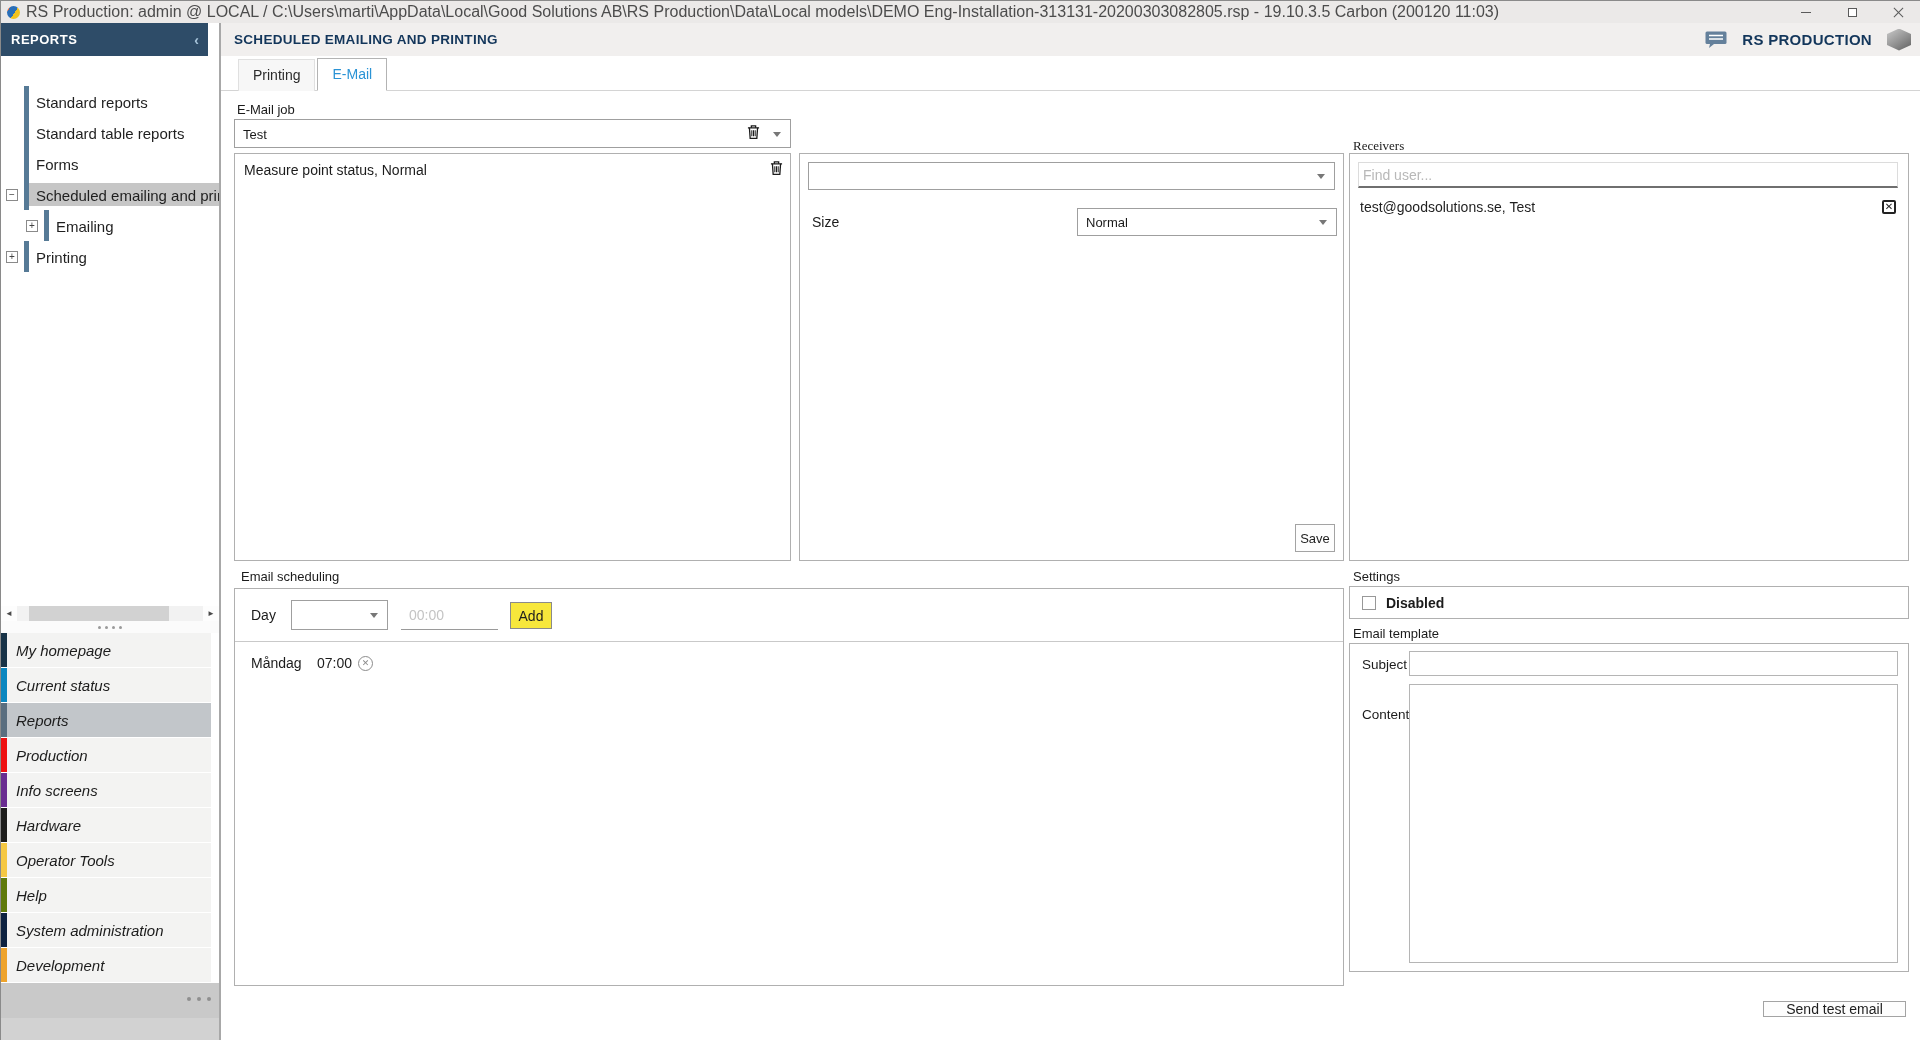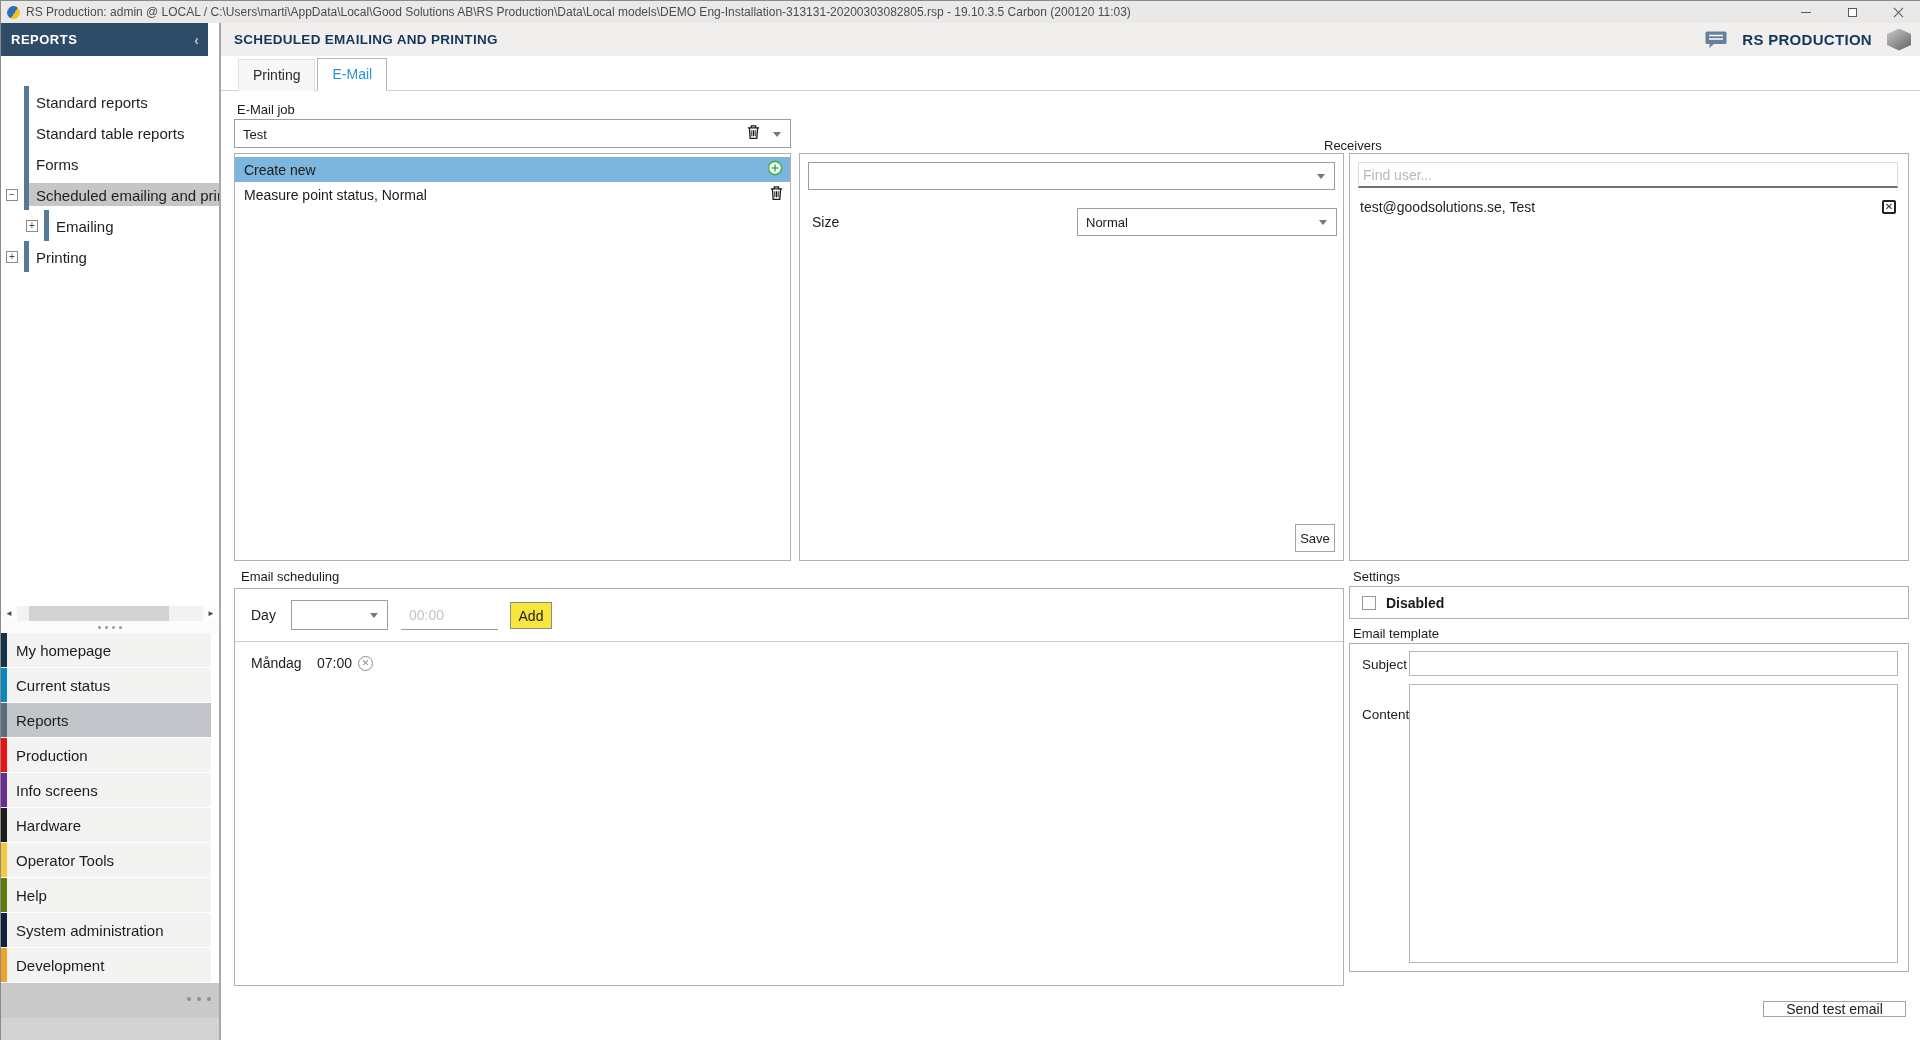--- a/index.html
+++ b/index.html
@@ -4,21 +4,21 @@
 <style>
   * { box-sizing: border-box; margin: 0; padding: 0; }
   html,body { width:1920px; height:1040px; }
   body { font-family:"Liberation Sans","DejaVu Sans",sans-serif; background:#fff; overflow:hidden; }
   .app { position:relative; width:1920px; height:1040px; background:#fff; border:1px solid #8a8a8a; }
 
   
   .titlebar { position:absolute; left:0; top:0; width:1920px; height:22px; background:#ebe9e8; display:flex; align-items:center; }
   .app-icon { width:13px; height:13px; margin:0 6px 0 6px; border-radius:50%; flex:0 0 auto;
     background:linear-gradient(125deg,#e8683a 18%,#2a6fb8 18% 55%,#f3c21d 55%); }
-  .title-text { font-size:12px; color:#4c4c4c; white-space:nowrap; overflow:hidden; flex:1 1 auto; }
+  .title-text { font-size:16px; color:#4c4c4c; white-space:nowrap; overflow:hidden; flex:1 1 auto; }
   .win-controls { display:flex; height:22px; flex:0 0 auto; }
   .wc { width:46px; height:22px; display:flex; align-items:center; justify-content:center; }
   .min-glyph { width:10px; height:1px; background:#5a5a5a; }
   .max-glyph { width:9px; height:9px; border:1px solid #5a5a5a; background:#fff; }
   .close-glyph { position:relative; width:11px; height:11px; }
   .close-glyph::before,.close-glyph::after { content:""; position:absolute; left:-1px; top:5px; width:13px; height:1px; background:#5a5a5a; }
   .close-glyph::before { transform:rotate(45deg); } .close-glyph::after { transform:rotate(-45deg); }
 
   
   .sidebar { position:absolute; left:0; top:22px; width:220px; height:1018px; background:#ffffff; border-right:2px solid #a8a8a8; }
@@ -36,21 +36,21 @@
 
   .hscroll { position:absolute; left:0; top:583px; width:218px; height:15px; background:#f2f2f2; }
   .hs-arrow { position:absolute; top:0; width:16px; height:15px; background:#fdfdfd; color:#4a4a4a; font-size:8px; line-height:15px; text-align:center; }
   .hs-left { left:0; } .hs-right { right:0; }
   .hs-thumb { position:absolute; left:28px; top:0; width:140px; height:15px; background:#d2d2d2; }
 
   .splitter { position:absolute; left:0; top:598px; width:218px; height:12px; background:#fbfbfb; display:flex; align-items:center; justify-content:center; gap:4px; }
   .splitter i { width:3px; height:3px; background:#9a9a9a; border-radius:50%; }
 
   .nav { position:absolute; left:0; top:610px; width:218px; }
-  .nav-row { position:relative; width:210px; height:34px; margin-bottom:1px; background:#f3f3f2; }
+  .nav-row { position:relative; width:210px; height:34px; margin-bottom:1px; background:#f3f3f2;font-style:italic; }
   .nav-row.selected { background:#c2c6ca; }
   .nav-bar { position:absolute; left:0; top:0; bottom:0; width:6px; background:#888; }
   .nav-label { position:absolute; left:15px; top:50%; transform:translateY(-50%); font-size:15px; color:#1c1c1c; white-space:nowrap; }
 
   .sidebar-gray { position:absolute; left:0; top:960px; width:218px; height:35px; background:#c9c9c9; }
   .gray-dots { position:absolute; right:8px; top:14px; display:flex; gap:6px; }
   .gray-dots i { width:4px; height:4px; border-radius:50%; background:#8f8f8f; }
   .sidebar-strip { position:absolute; left:0; top:995px; width:218px; height:23px; background:#d2d2d2; }
   .flag { position:absolute; left:3px; top:3px; width:15px; height:17px; }
   .flag .f-top { width:15px; height:9px; background:#303d8d; }
@@ -268,29 +268,20 @@
           <path d="M1 3.5h12" stroke="#1a1a1a" stroke-width="1.4"></path>
           <path d="M4.7 3.5V1.4h4.6v2.1" stroke="#1a1a1a" stroke-width="1.4"></path>
           <path d="M2.6 3.5l.8 11.3h7.2l.8-11.3" stroke="#1a1a1a" stroke-width="1.4"></path>
           <path d="M5.2 6.2v6.3 M7 6.2v6.3 M8.8 6.2v6.3" stroke="#1a1a1a" stroke-width="1.1"></path>
         </svg>
       </span>
       <span class="caret"></span>
     </div>
 
     <div class="panel" style="left:13px; top:130px; width:557px; height:408px; padding-top:3px;">
-      <div class="list-row selected">
-        <span class="row-label">Create new</span>
-        <span class="row-icon">
-          <svg viewBox="0 0 16 16" width="16" height="16" fill="none">
-            <circle cx="8" cy="8" r="6.6" stroke="#3cb64d" stroke-width="1.6" fill="#ffffff"></circle>
-            <path d="M8 4.6v6.8 M4.6 8h6.8" stroke="#3cb64d" stroke-width="1.6"></path>
-          </svg>
-        </span>
-      </div>
       <div class="list-row">
         <span class="row-label">Measure point status, Normal</span>
         <span class="row-icon">
           <svg viewBox="0 0 14 16" width="13" height="15" fill="none">
             <path d="M1 3.5h12" stroke="#1a1a1a" stroke-width="1.4"></path>
             <path d="M4.7 3.5V1.4h4.6v2.1" stroke="#1a1a1a" stroke-width="1.4"></path>
             <path d="M2.6 3.5l.8 11.3h7.2l.8-11.3" stroke="#1a1a1a" stroke-width="1.4"></path>
             <path d="M5.2 6.2v6.3 M7 6.2v6.3 M8.8 6.2v6.3" stroke="#1a1a1a" stroke-width="1.1"></path>
           </svg>
         </span>
@@ -303,21 +294,21 @@
         <span class="caret"></span>
       </div>
       <span class="inline-label" style="left:12px; top:60px; transform:none;">Size</span>
       <div class="combo" style="left:277px; top:54px; width:260px; height:28px;">
         <span class="cv">Normal</span>
         <span class="caret"></span>
       </div>
       <button class="btn" style="right:8px; bottom:8px; width:40px; height:28px;">Save</button>
     </div>
 
-    <span class="sec-label" style="left:1103px; top:115px;">Receivers</span>
+    <span class="sec-label" style="left:1132px; top:115px;font-family:Liberation Serif, serif;">Receivers</span>
     <div class="panel" style="left:1128px; top:130px; width:560px; height:408px;">
       <input class="find-input" type="text" placeholder="Find user..." style="">
       <div class="receiver-row">
         <span class="row-label">test@goodsolutions.se, Test</span>
         <span class="xbox">✕</span>
       </div>
     </div>
 
     <span class="sec-label" style="left:20px; top:546px;">Email scheduling</span>
     <div class="panel" style="left:13px; top:565px; width:1110px; height:398px;">

